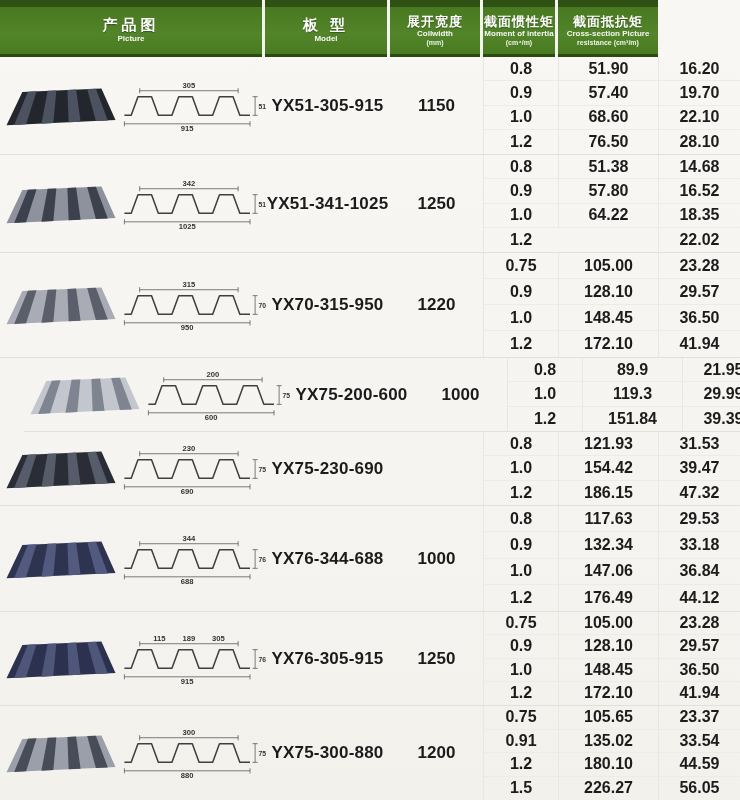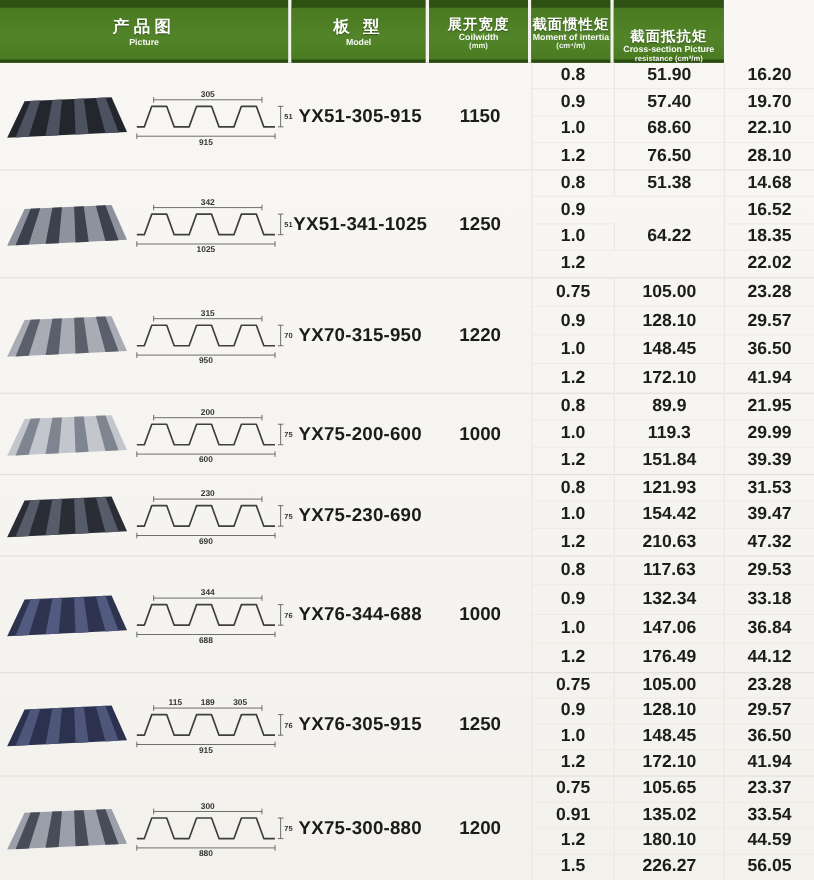--- a/index.html
+++ b/index.html
@@ -22,21 +22,21 @@
   }
   .hcell{
     background:linear-gradient(180deg,#33591427 0%,#4a7a22 18%,#528429 60%,#48791f 100%),#4a7a22;
     box-shadow:inset 0 7px 0 rgba(12,28,2,.42), inset 0 -3px 0 rgba(12,28,2,.5);
     border-right:3px solid #f3f2ee;
     color:#fff;
     display:flex;flex-direction:column;align-items:center;justify-content:center;
     text-align:center;line-height:1.05;
     padding-top:4px;
   }
-  .hcell:last-child{border-right:none;justify-content:flex-end;}
+  .hcell:last-child{border-right:none;}
   .hcn{font-size:15px;font-weight:bold;letter-spacing:4px;text-shadow:0 1px 1px rgba(0,0,0,.35);}
   .hcell.small .hcn{font-size:13px;letter-spacing:1px;}
   .hen{font-size:8px;font-weight:bold;margin-top:2px;opacity:.95;}
   .hunit{font-size:7px;font-weight:bold;opacity:.9;}
   
   .tbody{height:743px;}
   .group{
     display:grid;
     grid-template-columns:265px 125px 93px 75px 100px 82px;
     grid-auto-rows:auto;
@@ -164,20 +164,21 @@
         <div class="cell model" style="grid-row:1/-1">
           <span>YX51-341-1025</span>
         </div>
         <div class="cell cw" style="grid-row:1/-1">
           <span>1250</span>
         </div>
         <div class="cell v t hb" style="grid-row:1">0.8</div>
         <div class="cell v i hb" style="grid-row:1">51.38</div>
         <div class="cell v r hb" style="grid-row:1">14.68</div>
         <div class="cell v t hb" style="grid-row:2">0.9</div>
+        <div class="cell v i hb" style="grid-row:2">57.80</div>
         <div class="cell v r hb" style="grid-row:2">16.52</div>
         <div class="cell v t hb" style="grid-row:3">1.0</div>
         <div class="cell v i hb" style="grid-row:3">64.22</div>
         <div class="cell v r hb" style="grid-row:3">18.35</div>
         <div class="cell v t" style="grid-row:4">1.2</div>
         <div class="cell v r" style="grid-row:4">22.02</div>
       </div>
       <div class="group" style="height: 105px; grid-template-rows: repeat(4, 1fr);">
         <div class="cell pic" style="grid-row:1/-1">
           <svg class="sheet" viewBox="0 0 132 58">
@@ -215,21 +216,21 @@
         <div class="cell v t hb" style="grid-row:2">0.9</div>
         <div class="cell v i hb" style="grid-row:2">128.10</div>
         <div class="cell v r hb" style="grid-row:2">29.57</div>
         <div class="cell v t hb" style="grid-row:3">1.0</div>
         <div class="cell v i hb" style="grid-row:3">148.45</div>
         <div class="cell v r hb" style="grid-row:3">36.50</div>
         <div class="cell v t" style="grid-row:4">1.2</div>
         <div class="cell v i" style="grid-row:4">172.10</div>
         <div class="cell v r" style="grid-row:4">41.94</div>
       </div>
-      <div class="group" style="height: 74px; grid-template-rows: repeat(3, 1fr);">
+      <div class="group" style="height: 74px; grid-template-rows: repeat(3, 1fr); margin-left: 24px;">
         <div class="cell pic" style="grid-row:1/-1">
           <svg class="sheet" viewBox="0 0 132 58">
             <polygon points="22,13 112,9 128,45 4,51" fill="#c3c6cc"></polygon>
             <polygon points="28.3,12.7 38.2,12.3 26.3,49.9 12.7,50.6" fill="#7f8590"></polygon>
             <polygon points="50.8,11.7 60.7,11.3 57.3,48.4 43.7,49.1" fill="#7f8590"></polygon>
             <polygon points="73.3,10.7 83.2,10.3 88.3,46.9 74.7,47.6" fill="#7f8590"></polygon>
             <polygon points="95.8,9.7 105.7,9.3 119.3,45.4 105.7,46.1" fill="#7f8590"></polygon>
           </svg>
           <svg class="section" viewBox="0 0 172 62">
             <path class="sec-line" d="M4,42 L12,42 L20,20 L36,20 L44,42 L60,42 L68,20 L84,20 L92,42 L108,42 L116,20 L132,20 L140,42 L152,42"></path>
@@ -291,21 +292,21 @@
         <div class="cell model" style="grid-row:1/-1">
           <span>YX75-230-690</span>
         </div>
         <div class="cell v t hb" style="grid-row:1">0.8</div>
         <div class="cell v i hb" style="grid-row:1">121.93</div>
         <div class="cell v r hb" style="grid-row:1">31.53</div>
         <div class="cell v t hb" style="grid-row:2">1.0</div>
         <div class="cell v i hb" style="grid-row:2">154.42</div>
         <div class="cell v r hb" style="grid-row:2">39.47</div>
         <div class="cell v t" style="grid-row:3">1.2</div>
-        <div class="cell v i" style="grid-row:3">210.63</div>
+        <div class="cell v i" style="grid-row:3">186.15</div>
         <div class="cell v r" style="grid-row:3">47.32</div>
       </div>
       <div class="group" style="height: 106px; grid-template-rows: repeat(4, 1fr);">
         <div class="cell pic" style="grid-row:1/-1">
           <svg class="sheet" viewBox="0 0 132 58">
             <polygon points="22,13 112,9 128,45 4,51" fill="#2e3350"></polygon>
             <polygon points="28.3,12.7 38.2,12.3 26.3,49.9 12.7,50.6" fill="#525a80"></polygon>
             <polygon points="50.8,11.7 60.7,11.3 57.3,48.4 43.7,49.1" fill="#525a80"></polygon>
             <polygon points="73.3,10.7 83.2,10.3 88.3,46.9 74.7,47.6" fill="#525a80"></polygon>
             <polygon points="95.8,9.7 105.7,9.3 119.3,45.4 105.7,46.1" fill="#525a80"></polygon>

